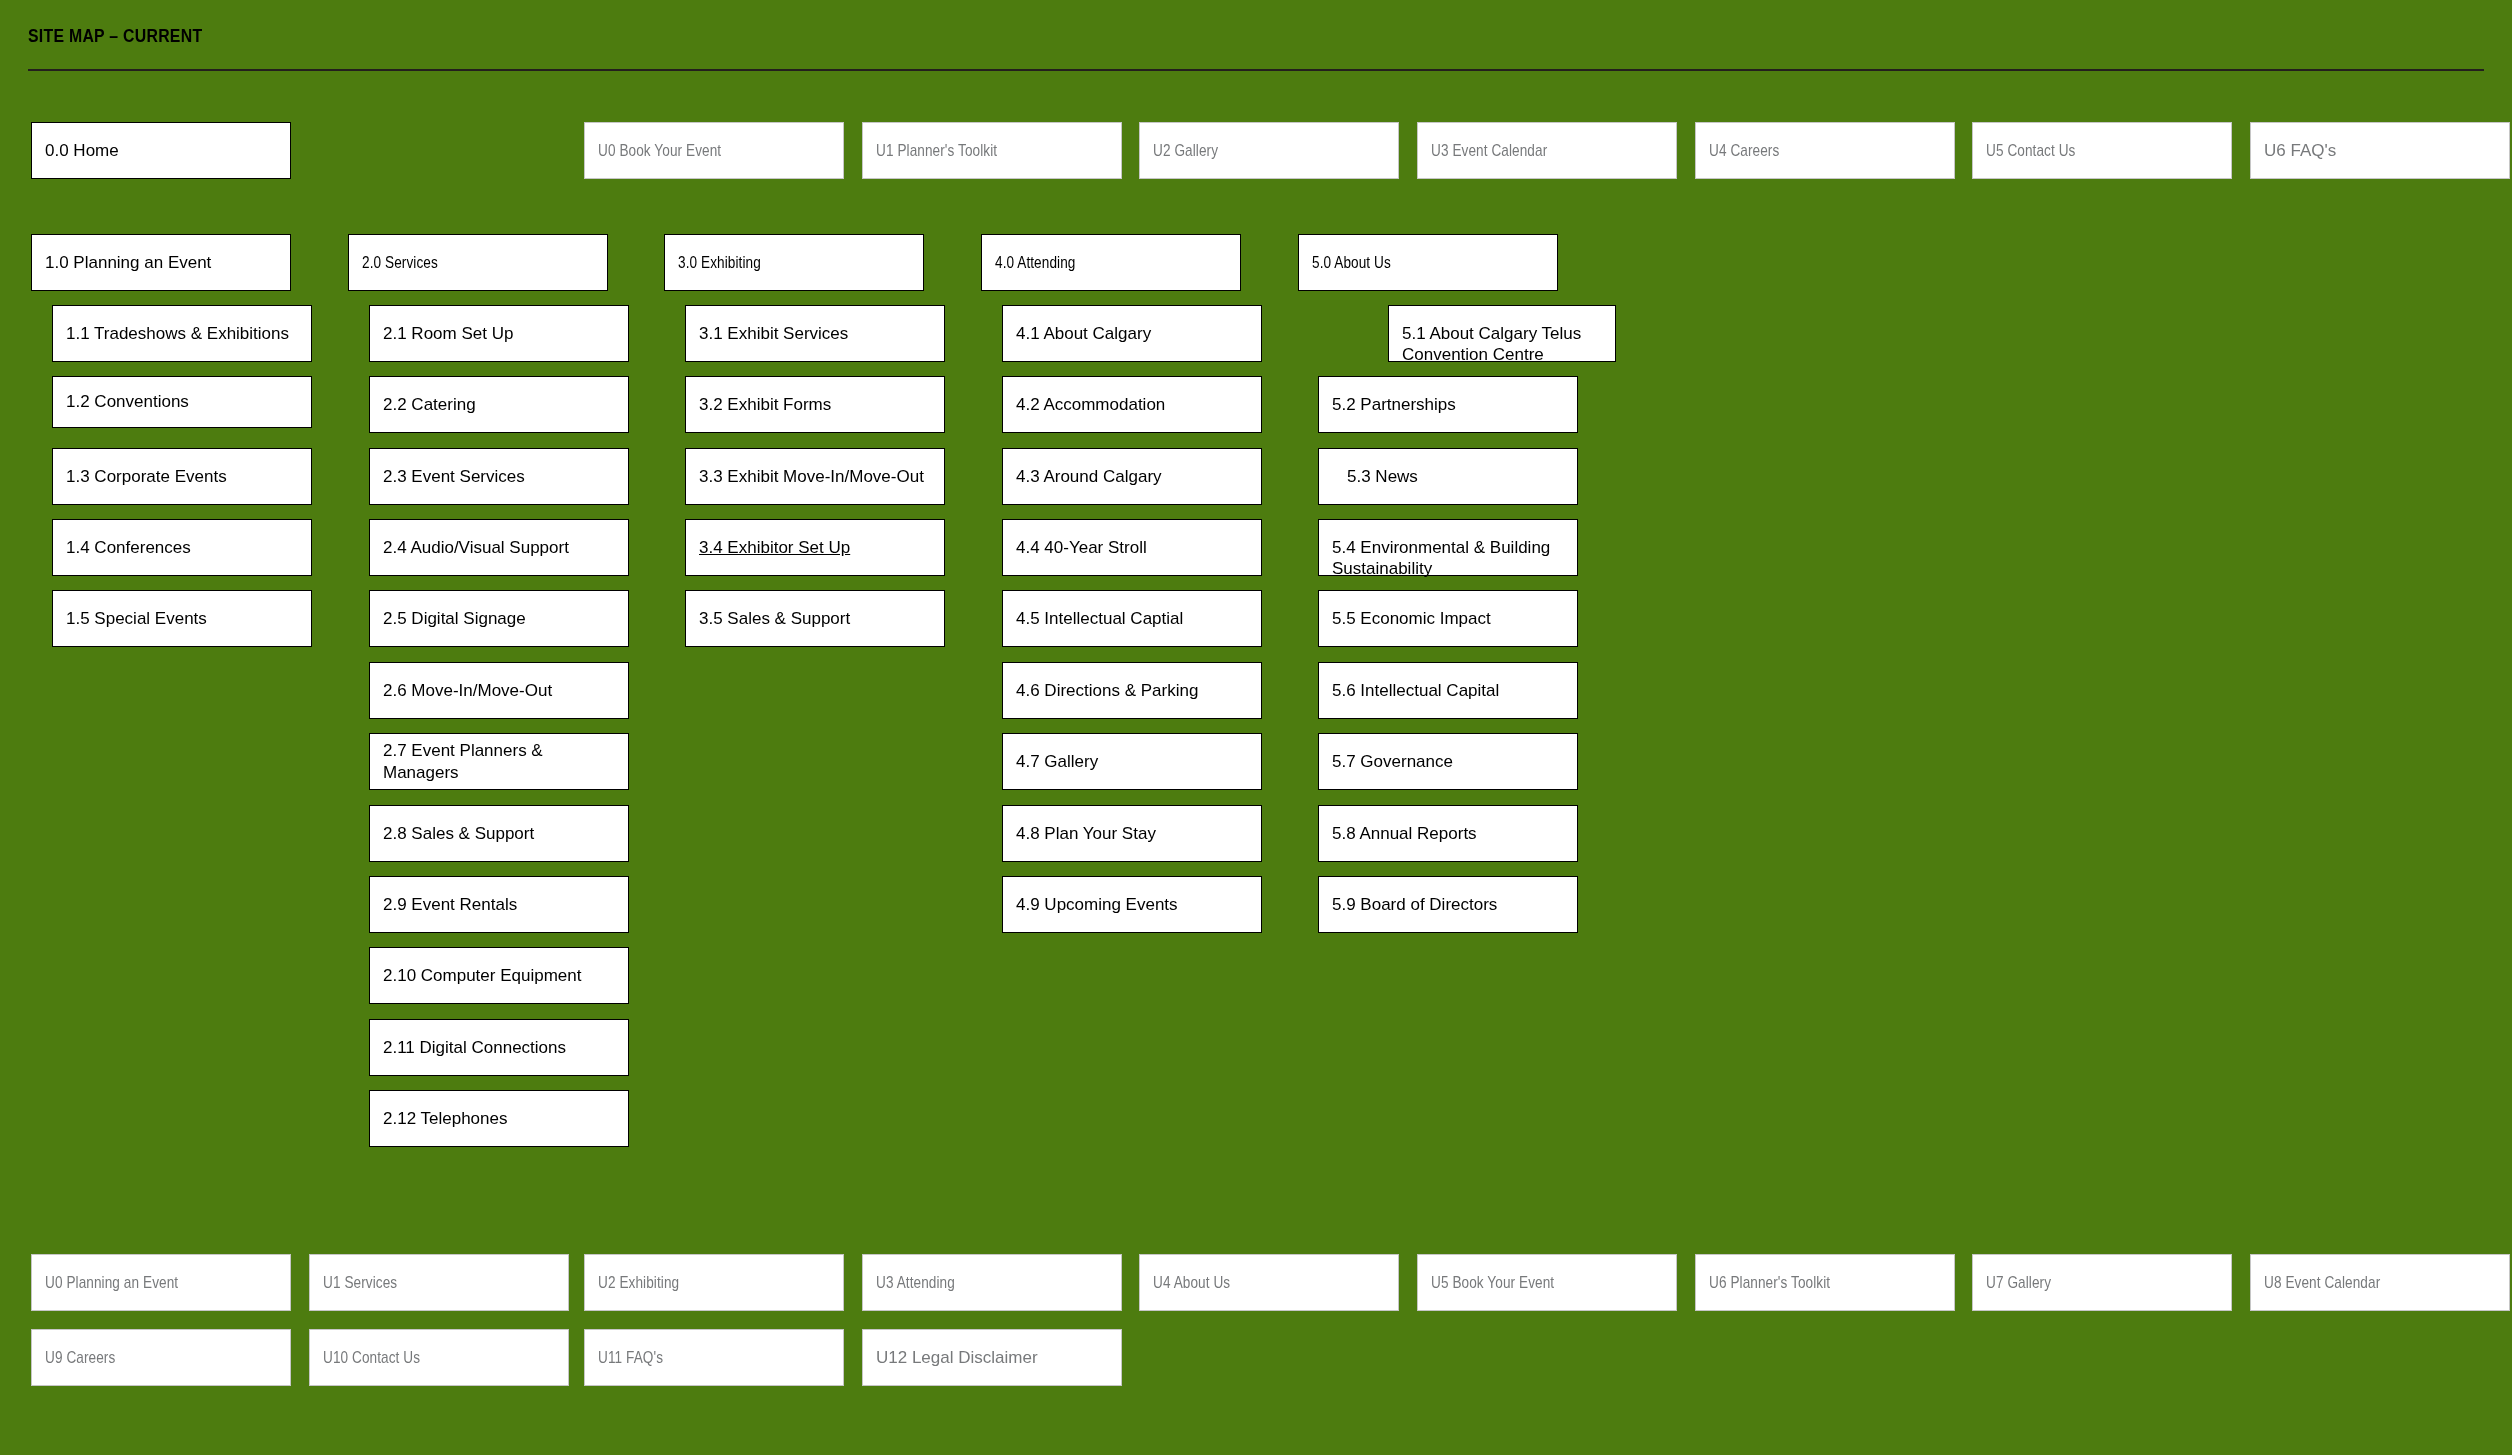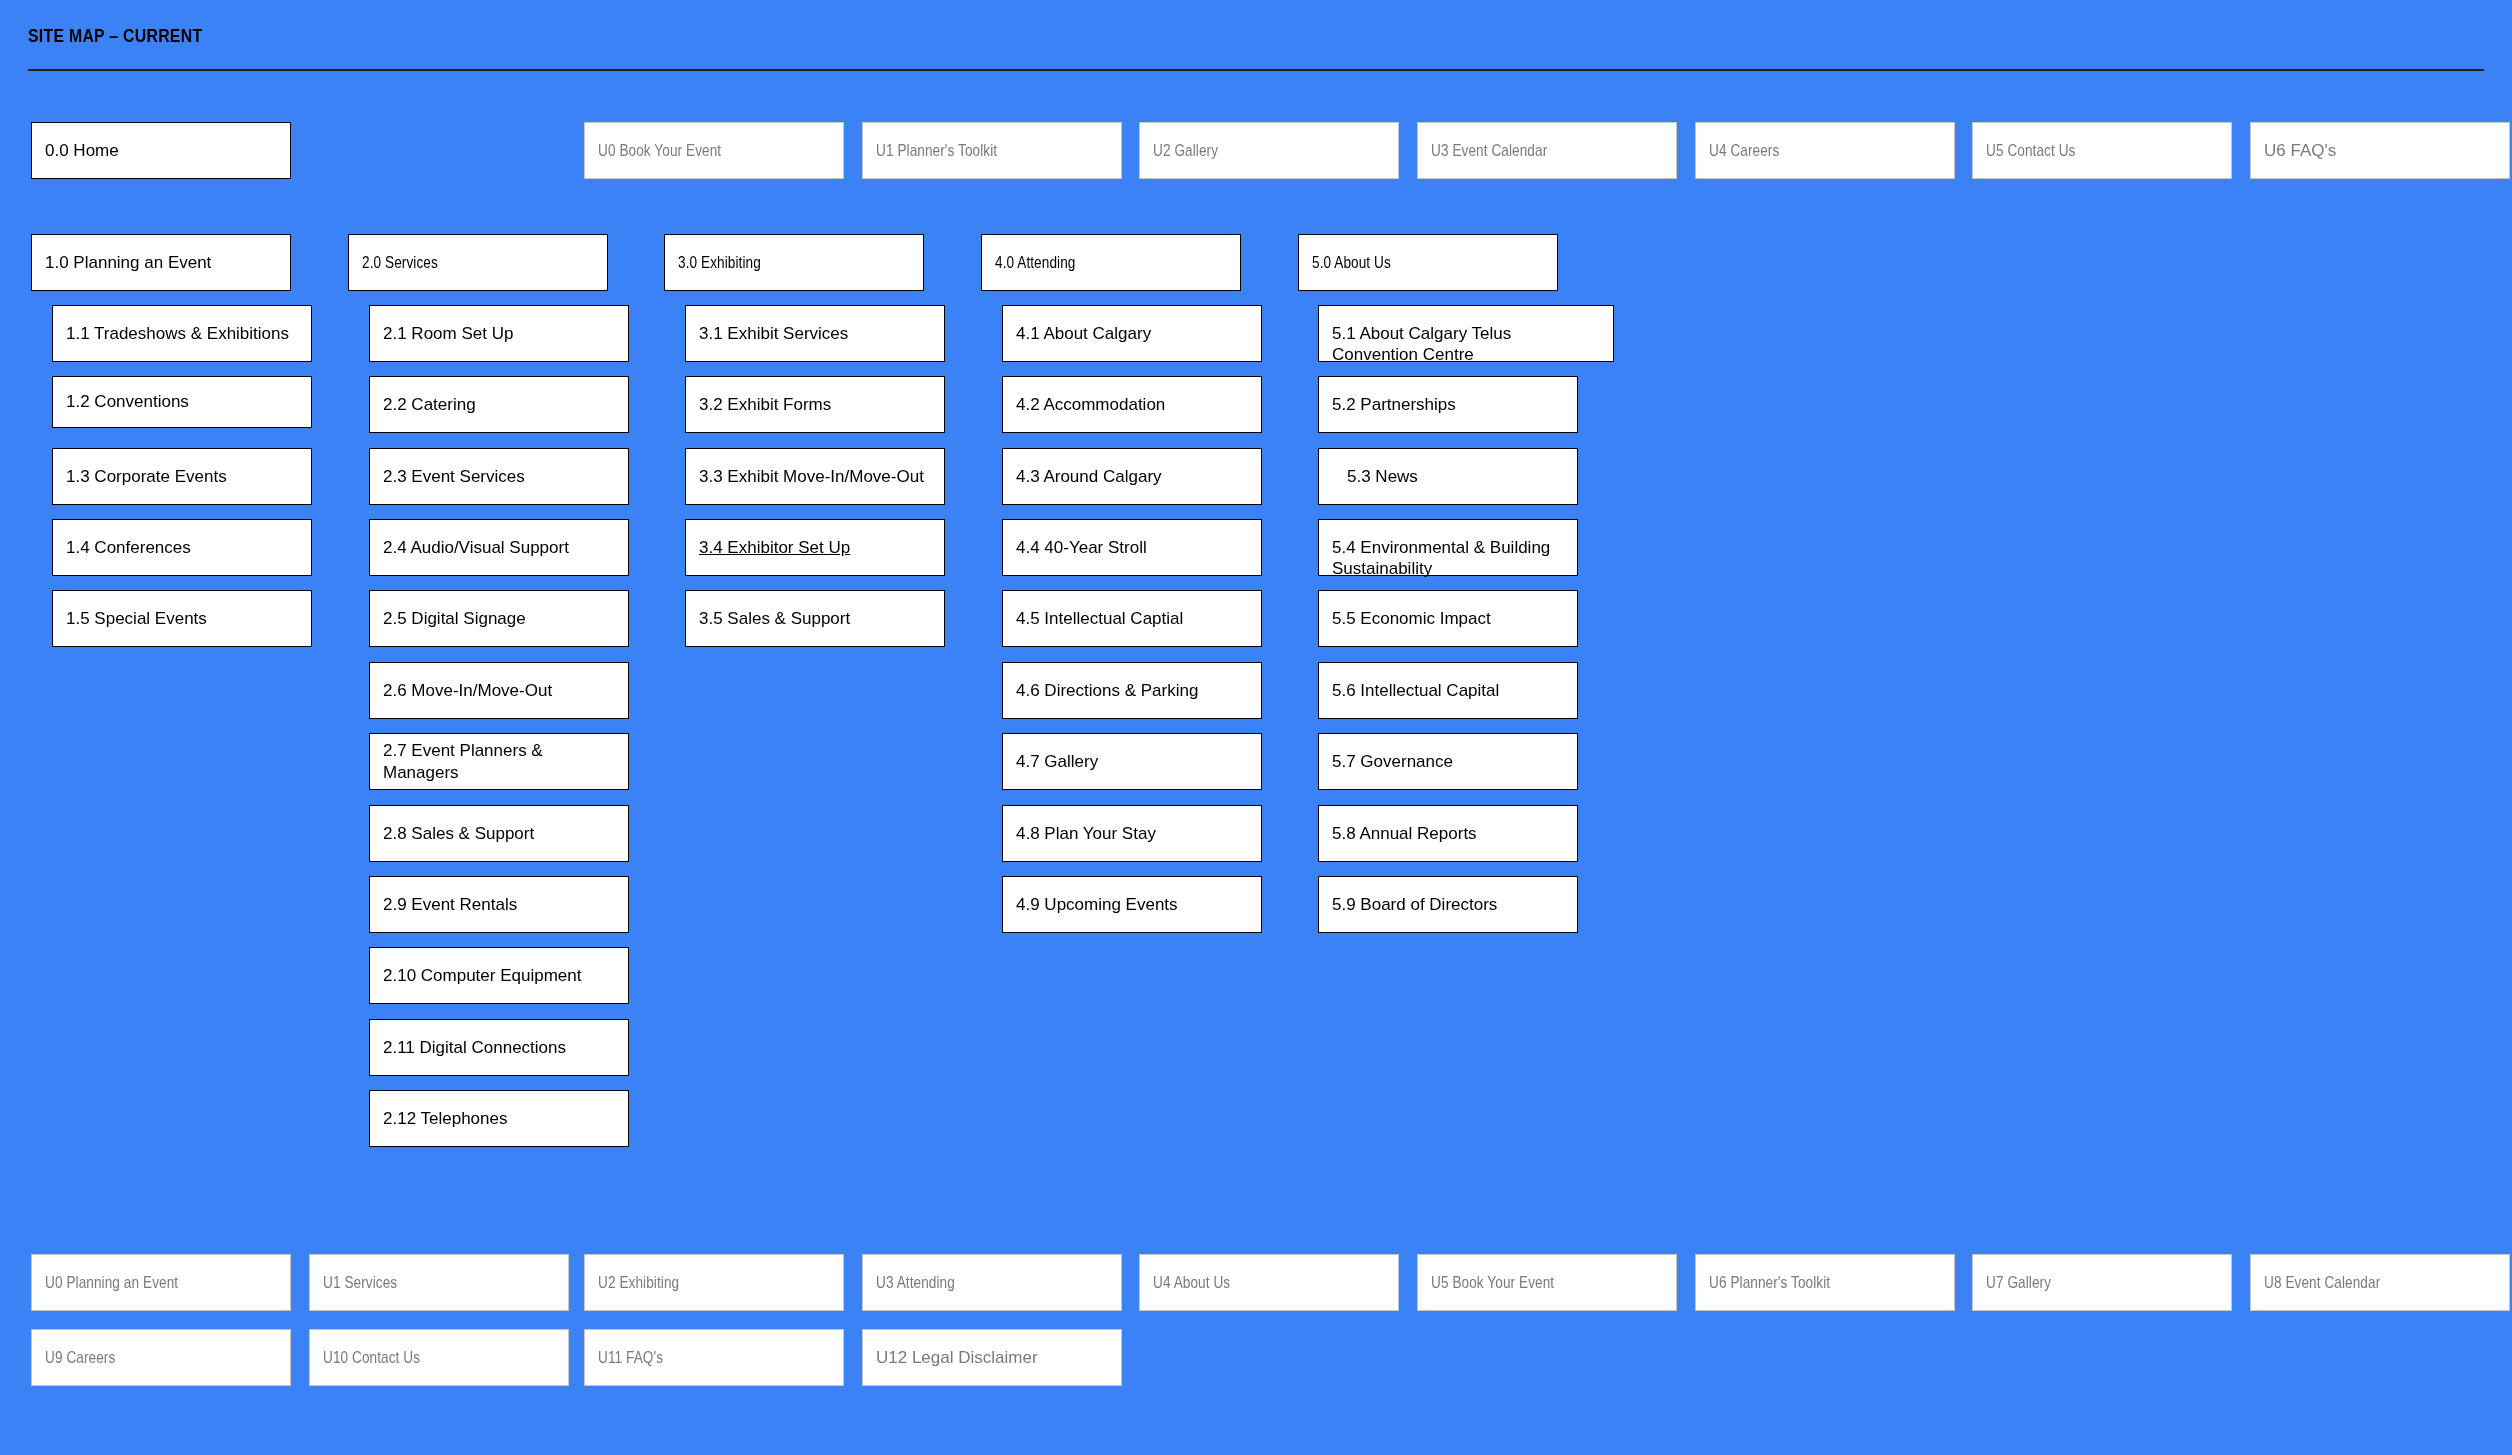--- a/index.html
+++ b/index.html
@@ -9,21 +9,21 @@
     height: 1456px;
     background: #ffffff;
     font-family: "Liberation Sans", sans-serif;
     overflow: hidden;
   }
 
   #page {
     position: relative;
     width: 2512px;
     height: 1456px;
-    background: #3b82f6;
+    background: #4d7c0f;
   }
 
   
   .page-title {
     position: absolute;
     left: 28px;
     top: 26px;
     font-family: "Liberation Sans Narrow", "Liberation Sans", sans-serif;
     font-weight: bold;
     font-size: 18px;
@@ -225,21 +225,21 @@
       </div>
       <div class="node solid" style="left: 1002px; top: 805px; width: 260px; height: 57px;">
         <span class="label">4.8 Plan Your Stay</span>
       </div>
       <div class="node solid" style="left: 1002px; top: 876px; width: 260px; height: 57px;">
         <span class="label">4.9 Upcoming Events</span>
       </div>
       <div class="node solid cond" style="left: 1298px; top: 234px; width: 260px; height: 57px;">
         <span class="label">5.0 About Us</span>
       </div>
-      <div class="node solid twoline" style="left: 1318px; top: 305px; width: 296px; height: 57px;">
+      <div class="node solid twoline" style="left: 1388px; top: 305px; width: 228px; height: 57px;">
         <span class="label">5.1 About Calgary Telus
 Convention Centre</span>
       </div>
       <div class="node solid" style="left: 1318px; top: 376px; width: 260px; height: 57px;">
         <span class="label">5.2 Partnerships</span>
       </div>
       <div class="node solid" style="left: 1318px; top: 448px; width: 260px; height: 57px; padding-left: 28px;">
         <span class="label">5.3 News</span>
       </div>
       <div class="node solid twoline" style="left: 1318px; top: 519px; width: 260px; height: 57px;">

